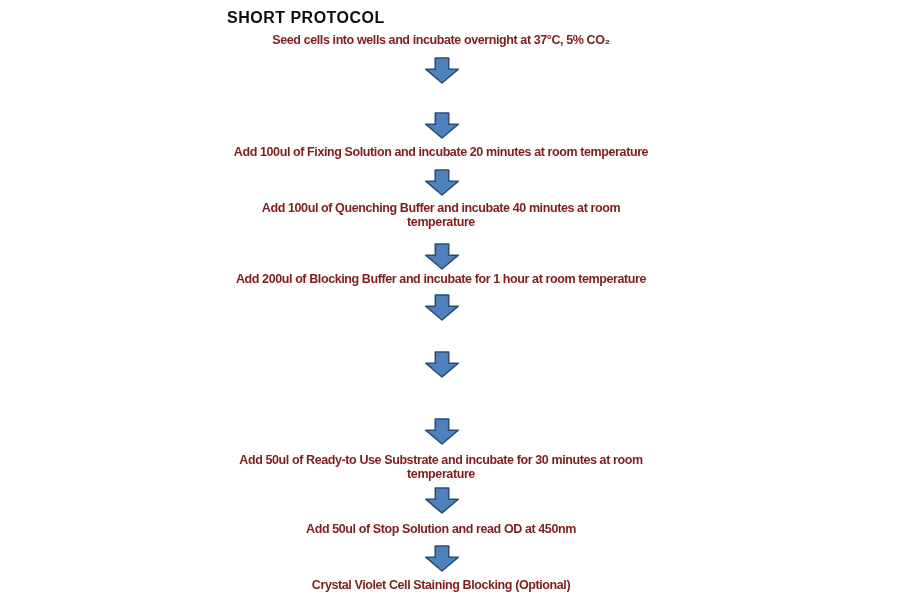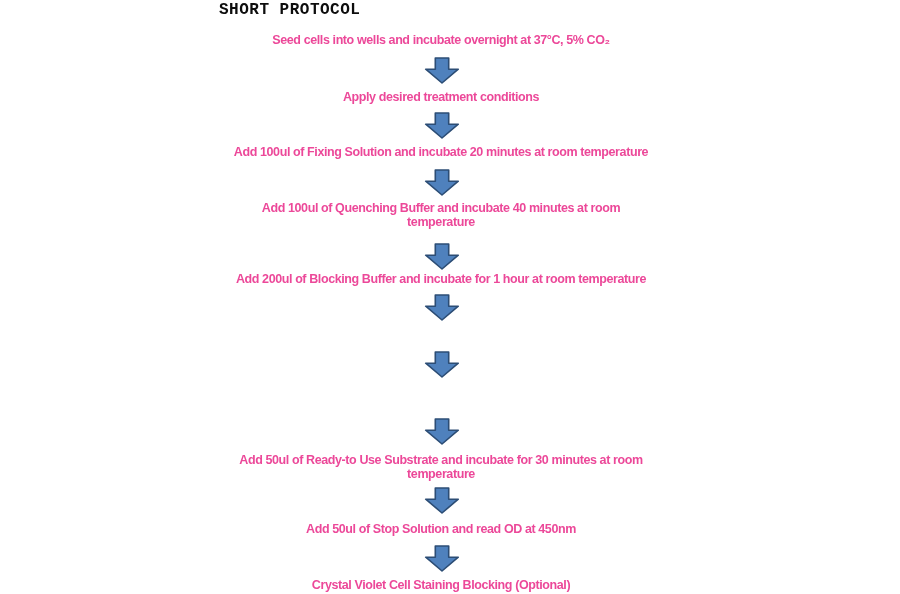--- a/index.html
+++ b/index.html
@@ -8,37 +8,36 @@
     width: 900px;
     height: 594px;
     background: #ffffff;
     overflow: hidden;
     font-family: "Liberation Sans", sans-serif;
   }
   .title {
     position: absolute;
     top: 1px;
     left: 219px;
-    margin: 0;
+    margin: 8px;
     font-size: 16px;
     font-weight: 700;
     letter-spacing: 0.5px;
     color: #0d0d0d;
-    font-family: Liberation Mono, monospace;
   }
   .step {
     position: absolute;
     left: 0;
     width: 882px;
     text-align: center;
     font-size: 12.5px;
     font-weight: 700;
     letter-spacing: -0.4px;
     line-height: 14px;
-    color: #ec4899;
+    color: #7f1d1d;
   }
   .step .line { white-space: nowrap; }
   .arrow {
     position: absolute;
     left: 424px;
     width: 36px;
     height: 27px;
   }
 </style>
 </head>
@@ -49,23 +48,20 @@
   <h1 class="title">SHORT PROTOCOL</h1>
 
   <div class="step" style="top:33px">
     <div class="line">Seed cells into wells and incubate overnight at 37°C, 5% CO₂</div>
   </div>
 
   <svg class="arrow" style="top:57px" viewBox="0 0 36 27">
     <path d="M11.3 1 H24.7 V12.2 H34.3 L18 26 L1.7 12.2 H11.3 Z" stroke-width="1.6" stroke-linejoin="round" fill="#4F81BD" stroke="#2C4D75"></path>
   </svg>
 
-  <div class="step" style="top:90px">
-    <div class="line">Apply desired treatment conditions</div>
-  </div>
 
   <svg class="arrow" style="top:112px" viewBox="0 0 36 27">
     <path d="M11.3 1 H24.7 V12.2 H34.3 L18 26 L1.7 12.2 H11.3 Z" stroke-width="1.6" stroke-linejoin="round" fill="#4F81BD" stroke="#2C4D75"></path>
   </svg>
 
   <div class="step" style="top:145px">
     <div class="line">Add 100ul of Fixing Solution and incubate 20 minutes at room temperature</div>
   </div>
 
   <svg class="arrow" style="top:169px" viewBox="0 0 36 27">

